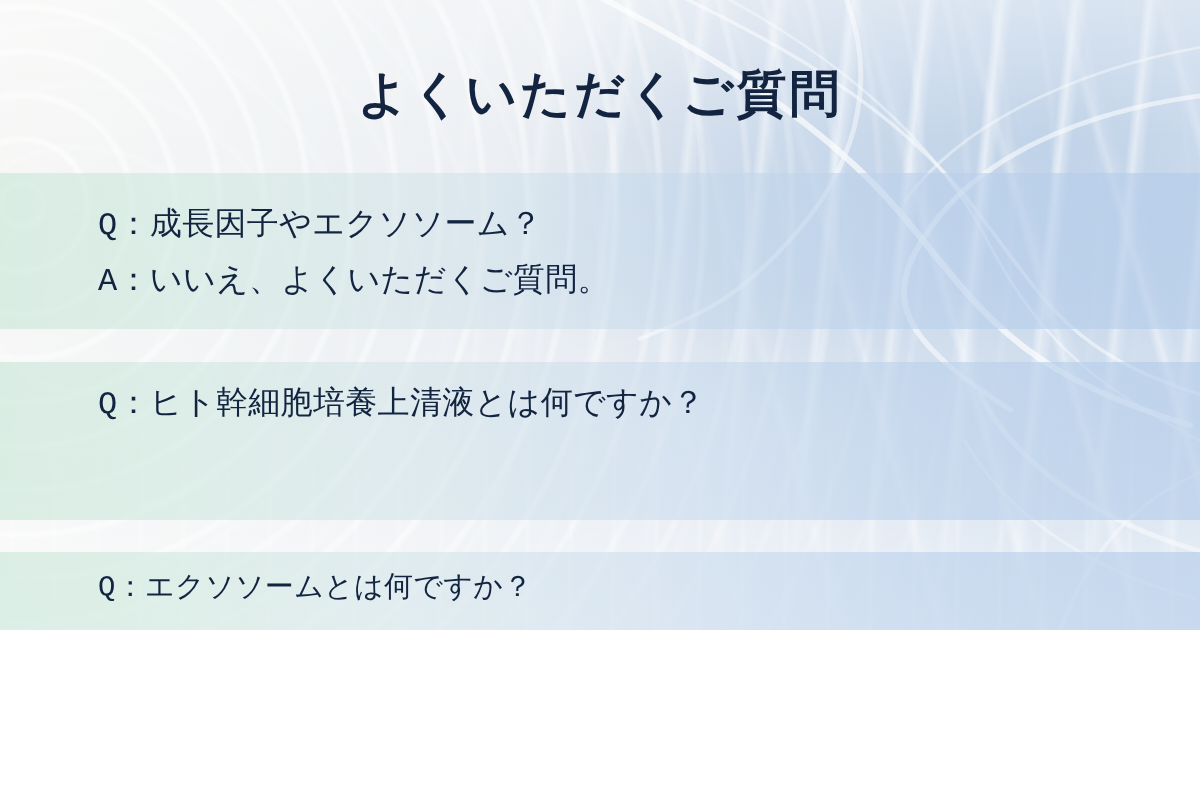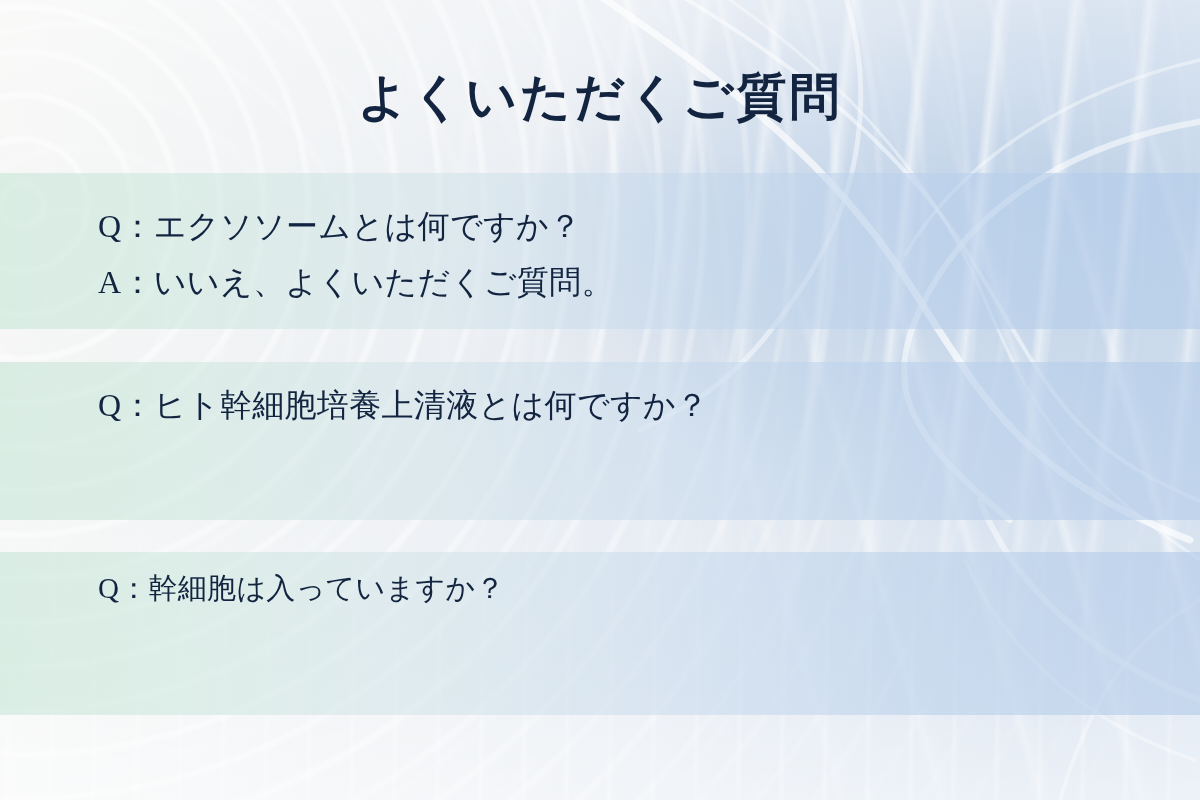--- a/index.html
+++ b/index.html
@@ -5,24 +5,24 @@
 <style>
   html, body {
     margin: 0;
     padding: 0;
     background: #ffffff;
   }
 
   #stage {
     position: relative;
     width: 1200px;
-    height: 800px;
+    height: 630px;
     overflow: hidden;
     background: #eab308;
-    font-family: Liberation Serif, serif;
+    font-family: Liberation Mono, monospace;
   }
 
   
   .bg-layer {
     position: absolute;
     inset: 0;
     pointer-events: none;
   }
 
   
@@ -241,25 +241,25 @@
   <div class="band" style="top:362px;height:158px">
     <div class="band-fill"></div>
   </div>
   <div class="band" style="top:552px;height:163px">
     <div class="band-fill"></div>
   </div>
 
   <div class="title">よくいただくご質問</div>
 
   <div class="qa-block block-1">
-    <div class="qa-line">Q：エクソソームとは何ですか？</div>
+    <div class="qa-line">Q：成長因子やエクソソーム？</div>
     <div class="qa-line">A：いいえ、よくいただくご質問。</div>
   </div>
 
   <div class="qa-block block-2">
     <div class="qa-line">Q：ヒト幹細胞培養上清液とは何ですか？</div>
   </div>
 
   <div class="qa-block block-3">
-    <div class="qa-line">Q：幹細胞は入っていますか？</div>
+    <div class="qa-line">Q：エクソソームとは何ですか？</div>
   </div>
 
 </div>
 
 </body></html>

